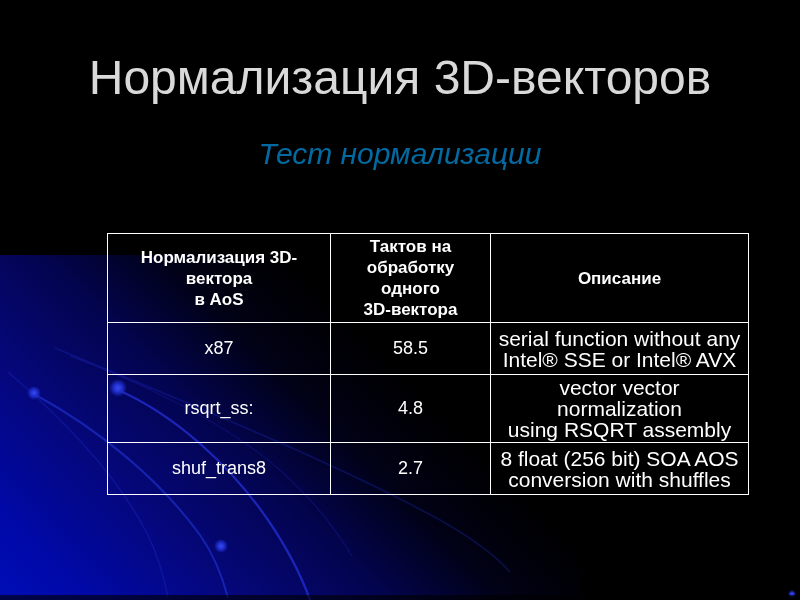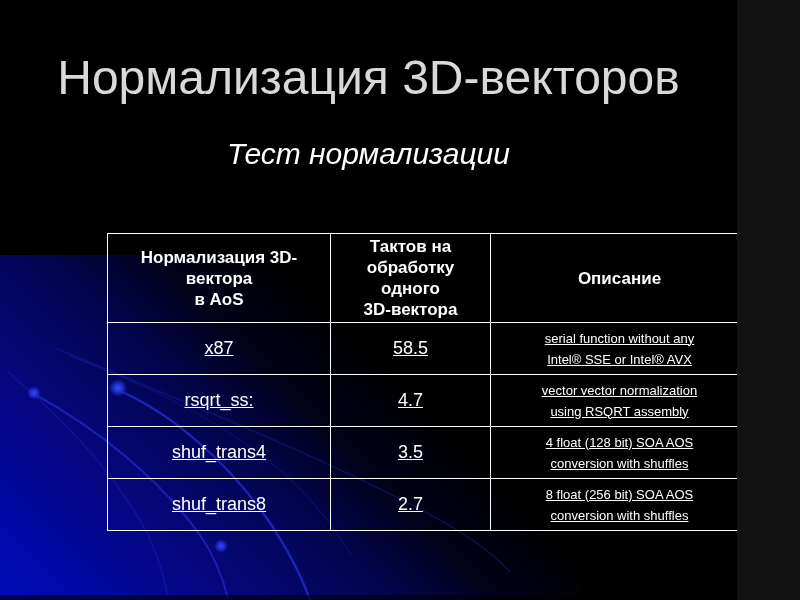--- a/index.html
+++ b/index.html
@@ -1,17 +1,17 @@
 <!DOCTYPE html>
 <html><head>
 <meta charset="utf-8">
 <style>
   html,body{margin:0;padding:0;background:#111;}
   .slide{
-    position:relative;width:737px;height:600px;overflow:hidden;
+    position:relative;width:800px;height:600px;overflow:hidden;
     background:#000;
     font-family:"Liberation Sans","DejaVu Sans",sans-serif;
   }
   
   .bg-glow{
     position:absolute;left:0;bottom:0;width:580px;height:345px;
     background:linear-gradient(45deg,
       #000db8 0%, #0009a6 10%, #05077a 26%, #03044e 42%,
       rgba(2,3,48,0.45) 55%, rgba(0,0,0,0) 68%);
     pointer-events:none;
@@ -22,39 +22,39 @@
   }
   .swirls{position:absolute;left:0;top:0;width:800px;height:600px;pointer-events:none;}
   .title{
     position:absolute;top:50px;left:0;width:100%;
     text-align:center;font-size:48px;font-weight:400;
     color:#d9d9d9;letter-spacing:0px;white-space:nowrap;
   }
   .subtitle{
     position:absolute;top:139px;left:0;width:100%;
     text-align:center;font-style:italic;font-size:30px;line-height:30px;
-    color:#ffffff;
+    color:#0369a1;
   }
   table.perf{
     position:absolute;left:107px;top:233px;width:641px;
     border-collapse:collapse;table-layout:fixed;color:#ffffff;border-radius:24px;
   }
   table.perf col.c1{width:223px;}
   table.perf col.c2{width:160px;}
   table.perf col.c3{width:258px;}
   table.perf th, table.perf td{
     border:1px solid #ffffff;background:transparent;
     text-align:center;vertical-align:middle;padding:2px 4px;
   }
   table.perf th{
     height:58px;font-weight:bold;font-size:17px;line-height:21px;
     white-space:pre-line;
   }
-  table.perf td{height:47px;font-size:18px;text-decoration:underline;}
-  table.perf td.desc{font-size:13px;line-height:21px;white-space:pre-line;}
+  table.perf td{height:47px;font-size:18px;}
+  table.perf td.desc{font-size:21px;line-height:21px;white-space:pre-line;}
 </style>
 </head>
 <body>
 
 <div class="slide">
 
   <div class="bg-glow"></div>
 
   <svg class="swirls" viewBox="0 0 800 600">
     <defs>
@@ -106,29 +106,23 @@
     </thead>
     <tbody>
       <tr>
         <td>x87</td>
         <td>58.5</td>
         <td class="desc">serial function without any
 Intel® SSE or Intel® AVX</td>
       </tr>
       <tr>
         <td>rsqrt_ss:</td>
-        <td>4.7</td>
+        <td>4.8</td>
         <td class="desc">vector vector normalization
 using RSQRT assembly</td>
-      </tr>
-      <tr>
-        <td>shuf_trans4</td>
-        <td>3.5</td>
-        <td class="desc">4 float (128 bit) SOA AOS
-conversion with shuffles</td>
       </tr>
       <tr>
         <td>shuf_trans8</td>
         <td>2.7</td>
         <td class="desc">8 float (256 bit) SOA AOS
 conversion with shuffles</td>
       </tr>
     </tbody>
   </table>
 

